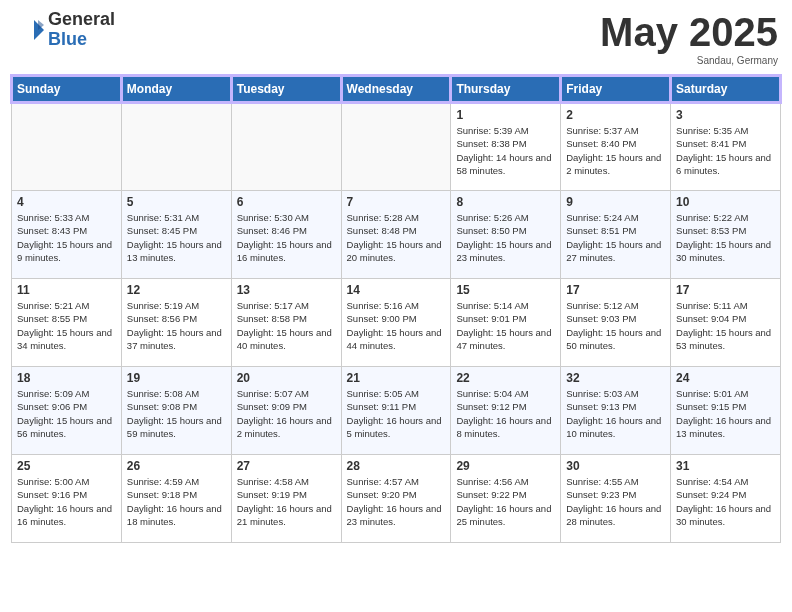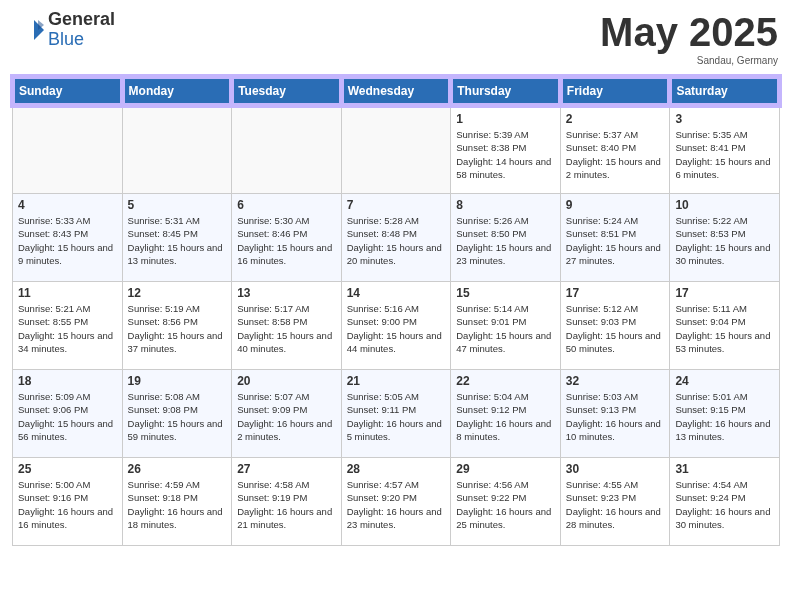--- a/index.html
+++ b/index.html
@@ -28,21 +28,21 @@
       flex-direction: column;
       line-height: 1.1;
     }
     .logo-general {
       font-size: 18px;
       font-weight: bold;
       color: #333;
     }
     .logo-blue {
       font-size: 18px;
-      font-weight: normal;
+      font-weight: bold;
       color: #2a6db5;
     }
     .logo-icon {
       width: 30px;
       height: 30px;
     }
     .title-block {
       text-align: right;
     }
     .month-year {
@@ -59,21 +59,21 @@
       border-collapse: collapse;
       table-layout: fixed;
     }
     th {
       background-color: #2a6db5;
       color: white;
       font-size: 12px;
       font-weight: bold;
       padding: 5px 4px;
       text-align: left;
-      border: 5px solid #c4b5fd;
+      border: 3px solid #c4b5fd;
     }
     td {
       border: 1px solid #ccc;
       vertical-align: top;
       padding: 4px 5px;
       font-size: 10px;
       color: #333;
       height: 88px;
       background: #fff;
     }

